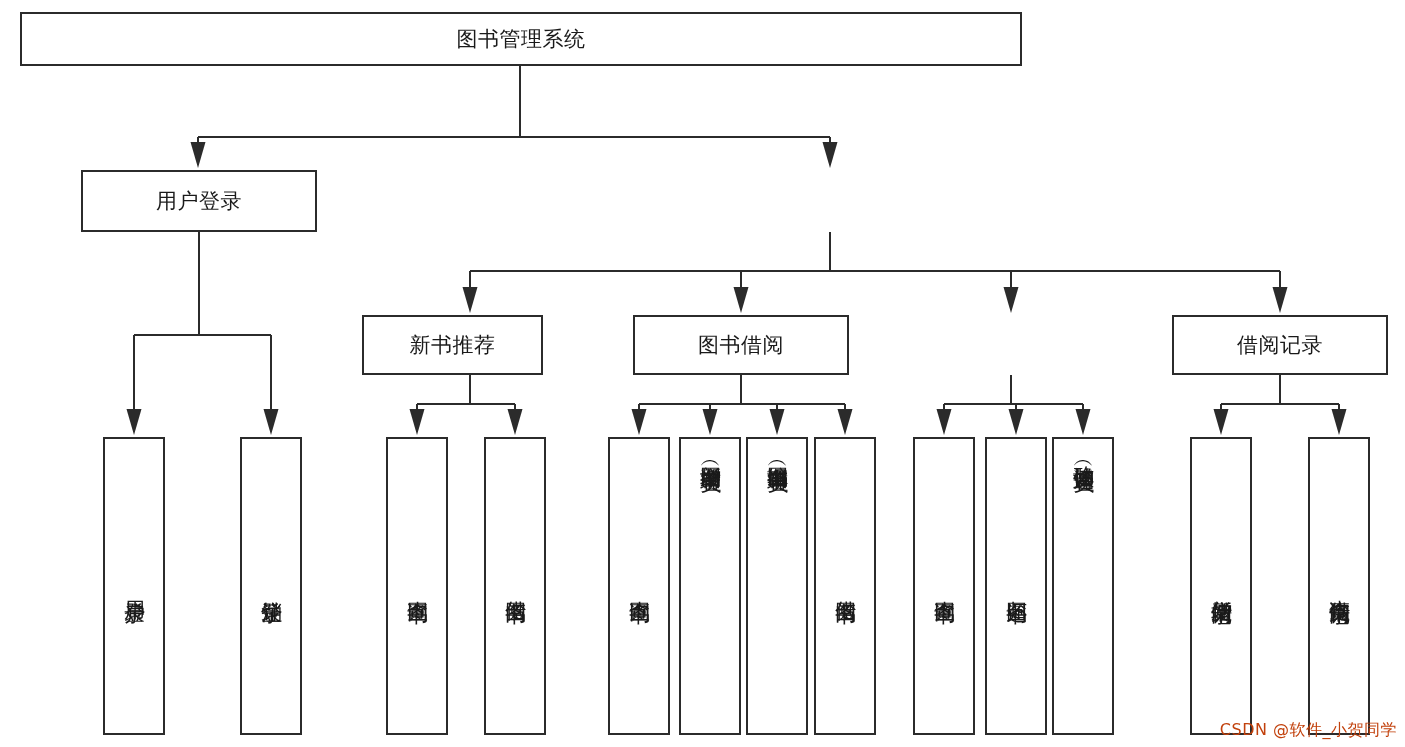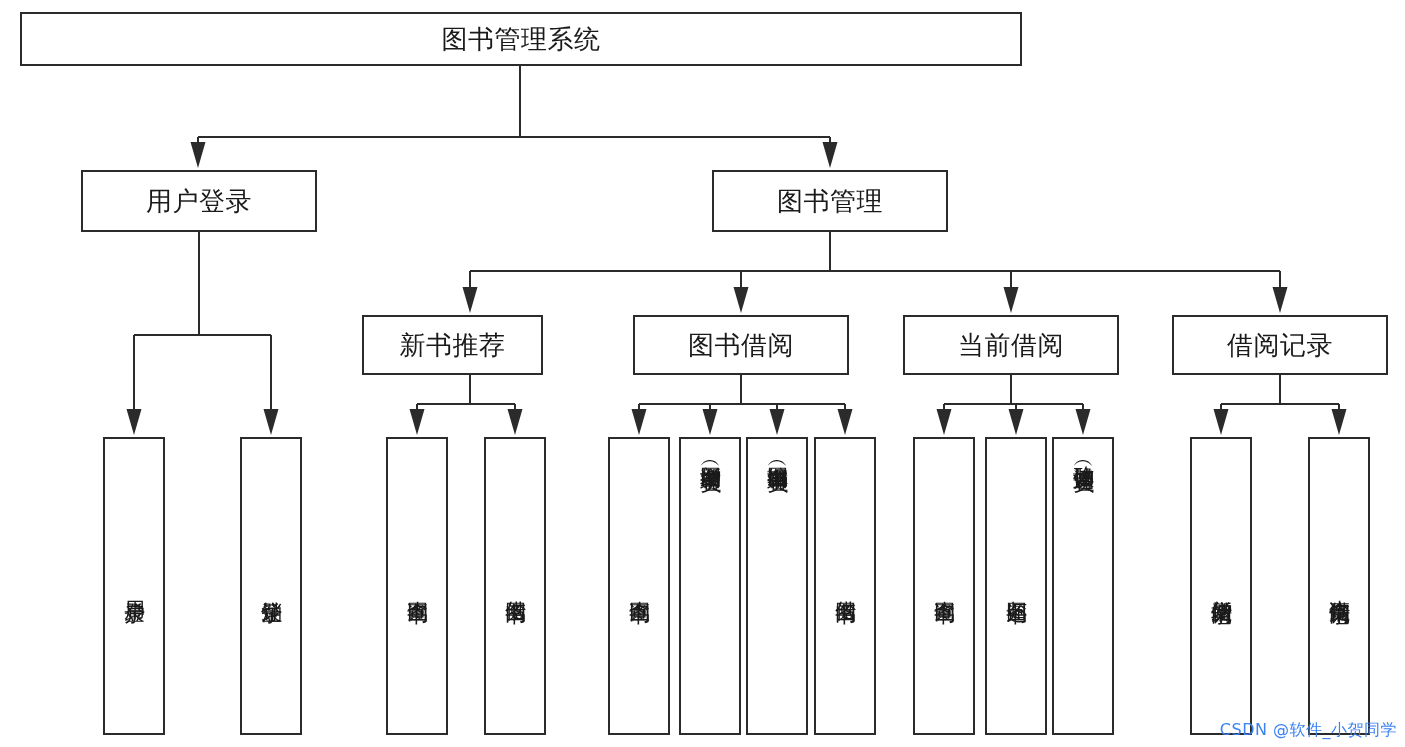--- a/index.html
+++ b/index.html
@@ -28,21 +28,21 @@
     position: absolute;
     box-sizing: border-box;
     border: 2.5px solid #2b2b2b;
     background: #ffffff;
     display: flex;
     align-items: center;
     justify-content: center;
     color: #1a1a1a;
   }
   .node.horiz {
-    font-size: 26px;
+    font-size: 21px;
     letter-spacing: 0.5px;
   }
   .node.vert {
     align-items: flex-start;
     padding-top: 10px;
   }
   .vlabel {
     writing-mode: vertical-rl;
     text-orientation: upright;
     font-size: 21px;
@@ -57,21 +57,21 @@
   }
   .vert.center {
     align-items: center;
     padding-top: 0;
   }
   #watermark {
     position: absolute;
     right: 8px;
     bottom: 6px;
     font-size: 16px;
-    color: #3b82f6;
+    color: #c2410c;
     letter-spacing: 0.5px;
     white-space: nowrap;
   }
 </style>
 </head>
 <body>
 
 <div id="canvas">
 
   <svg id="edges" viewBox="0 0 1405 747" xmlns="http://www.w3.org/2000/svg">
@@ -129,32 +129,26 @@
       <path d="M 1331.5 409 L 1346.5 409 L 1339 435 Z" fill="#2b2b2b"></path>
     </svg>
 
   <div class="node horiz" id="node-root" style="left: 20px; top: 12px; width: 1002px; height: 54px;">
     <span>图书管理系统</span>
   </div>
 
   <div class="node horiz" id="node-user-login" style="left: 81px; top: 170px; width: 236px; height: 62px;">
     <span>用户登录</span>
   </div>
-  <div class="node horiz" id="node-book-manage" style="left: 712px; top: 170px; width: 236px; height: 62px;">
-    <span>图书管理</span>
-  </div>
 
   <div class="node horiz" id="node-new-book-recommend" style="left: 362px; top: 315px; width: 181px; height: 60px;">
     <span>新书推荐</span>
   </div>
   <div class="node horiz" id="node-book-borrow" style="left: 633px; top: 315px; width: 216px; height: 60px; font-family: Liberation Serif, serif;">
     <span>图书借阅</span>
-  </div>
-  <div class="node horiz" id="node-current-borrow" style="left: 903px; top: 315px; width: 216px; height: 60px;">
-    <span>当前借阅</span>
   </div>
   <div class="node horiz" id="node-borrow-record" style="left: 1172px; top: 315px; width: 216px; height: 60px; align-items: center;">
     <span>借阅记录</span>
   </div>
 
   <div id="leaf-layer">
       <div class="node vert center" id="node-leaf-user-login" style="left: 103px; top: 437px; width: 62px; height: 298px;">
         <span class="vlabel">用户登录</span>
       </div>
       <div class="node vert center" id="node-leaf-logout" style="left: 240px; top: 437px; width: 62px; height: 298px;">

